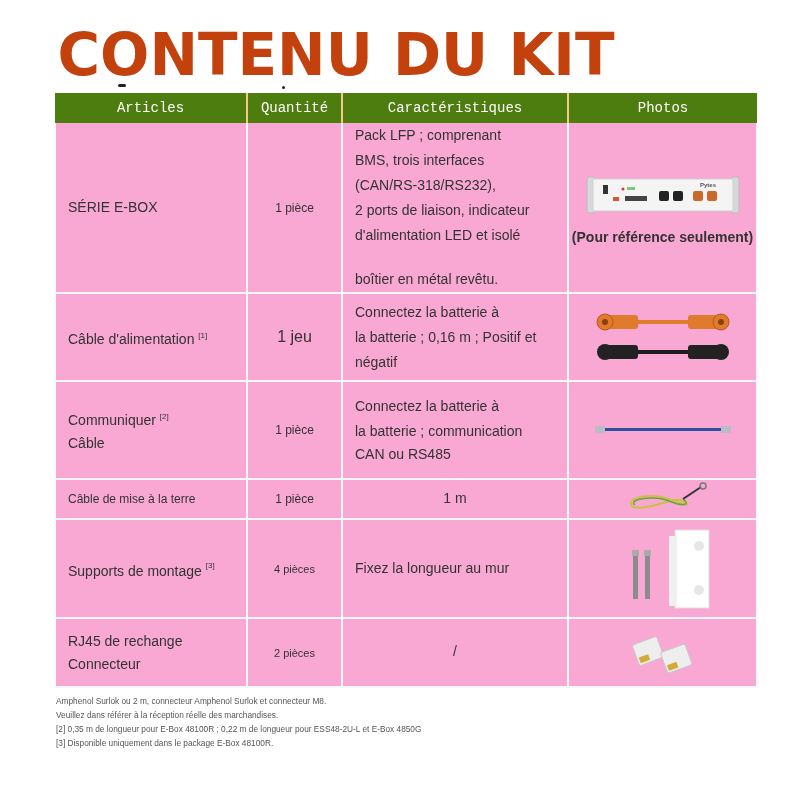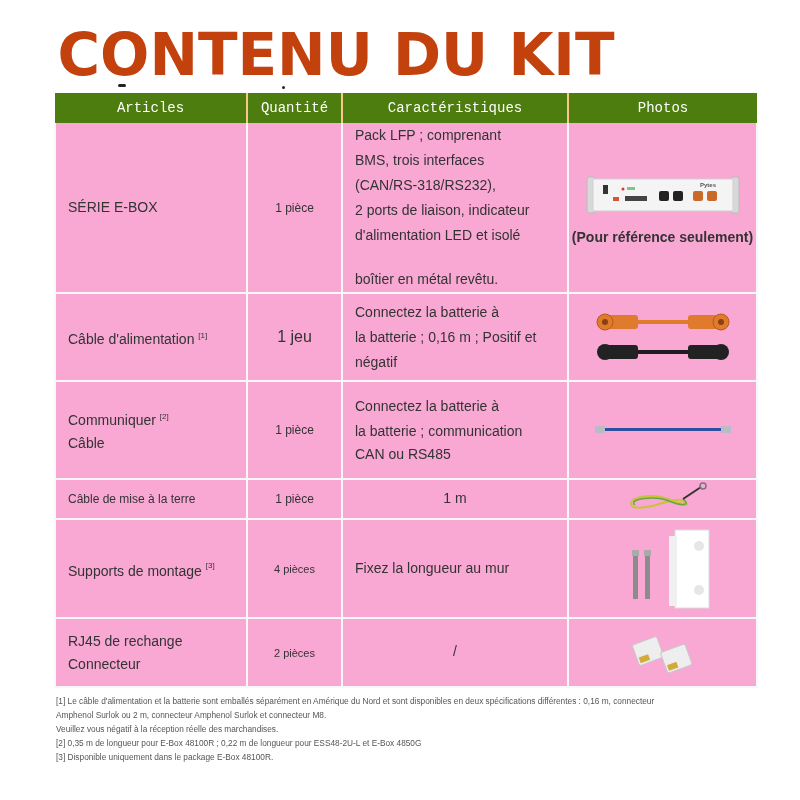--- a/index.html
+++ b/index.html
@@ -208,18 +208,17 @@
             <rect x="40" y="22" width="26" height="22" rx="2" fill="#eeeeee" stroke="#c8c8c8"></rect>
             <rect x="42" y="36" width="10" height="6" fill="#d4aa3a"></rect>
           </g>
         </svg>
       </td>
     </tr>
   </tbody>
 </table>
 
 <div class="notes">
-  <div>[1] Le câble d'alimentation et la batterie sont emballés séparément en Amérique du Nord et sont disponibles en deux spécifications différentes : 0,16 m, connecteur</div>
   <div>Amphenol Surlok ou 2 m, connecteur Amphenol Surlok et connecteur M8.</div>
-  <div>Veuillez vous négatif à la réception réelle des marchandises.</div>
+  <div>Veuillez dans référer à la réception réelle des marchandises.</div>
   <div>[2] 0,35 m de longueur pour E-Box 48100R ; 0,22 m de longueur pour ESS48-2U-L et E-Box 4850G</div>
   <div>[3] Disponible uniquement dans le package E-Box 48100R.</div>
 </div>
 
 </body></html>

